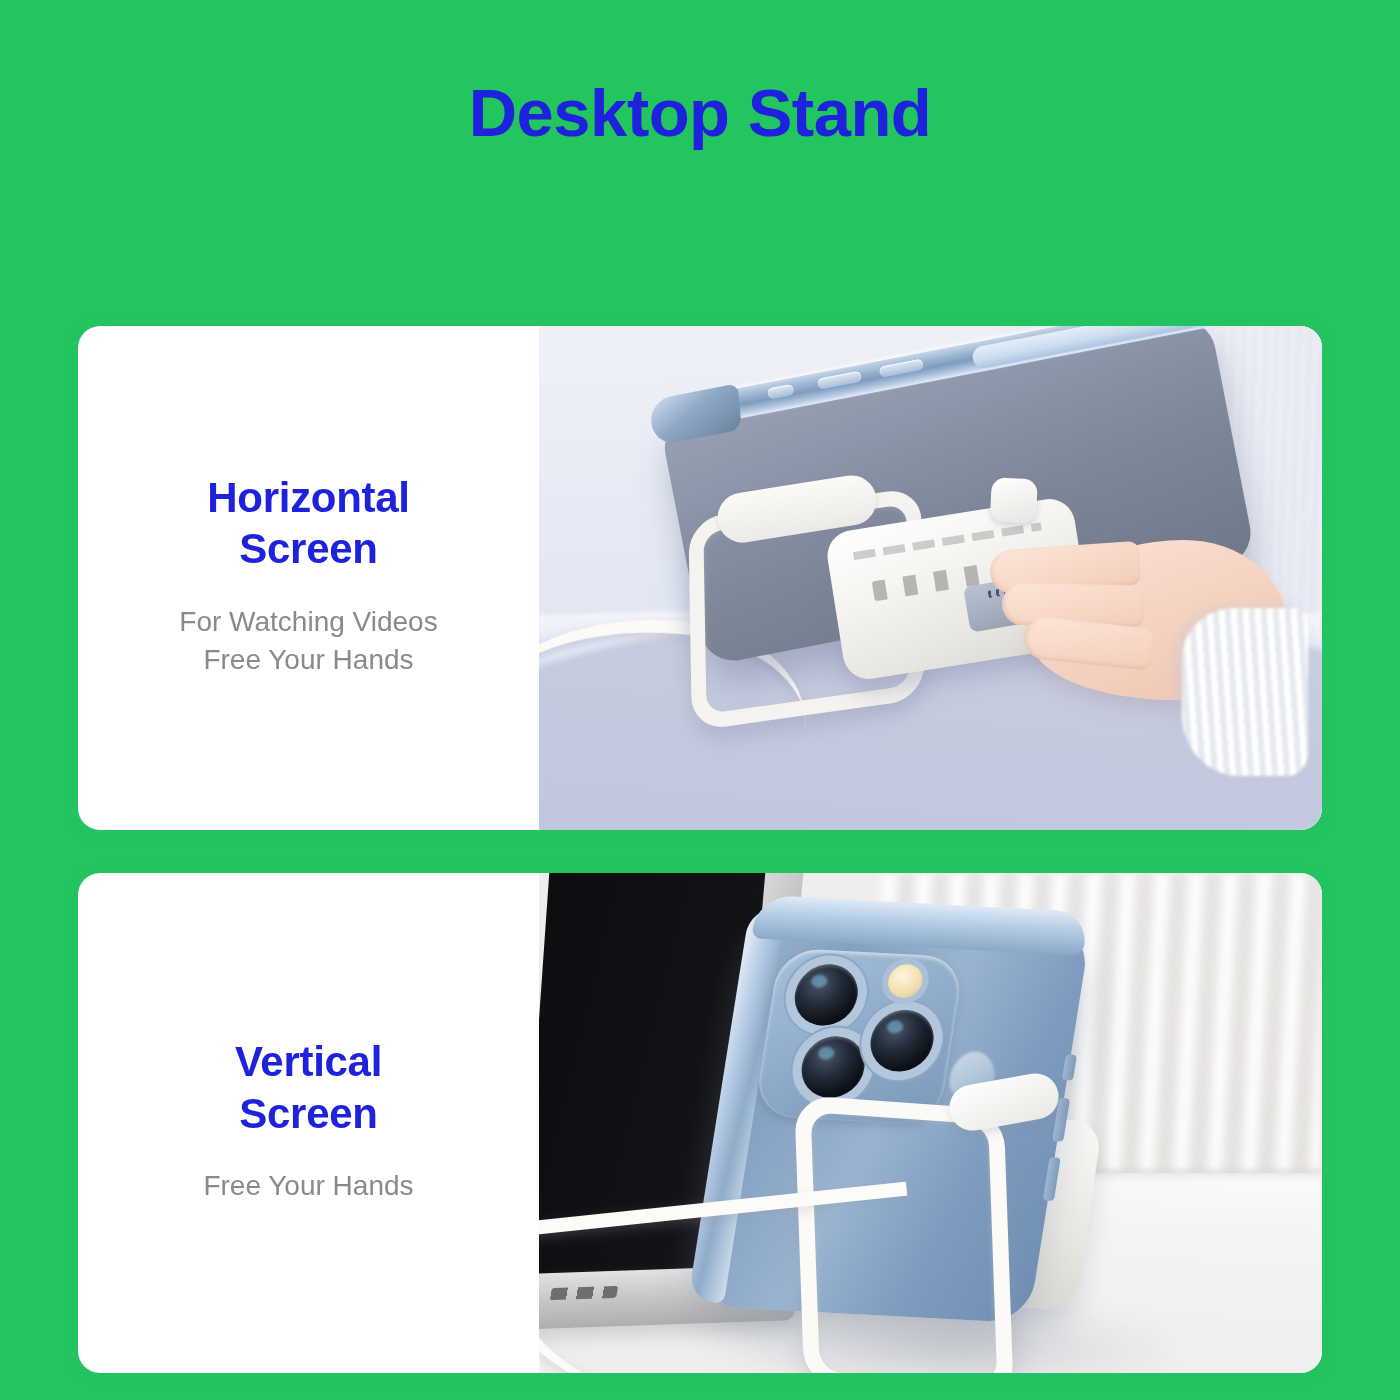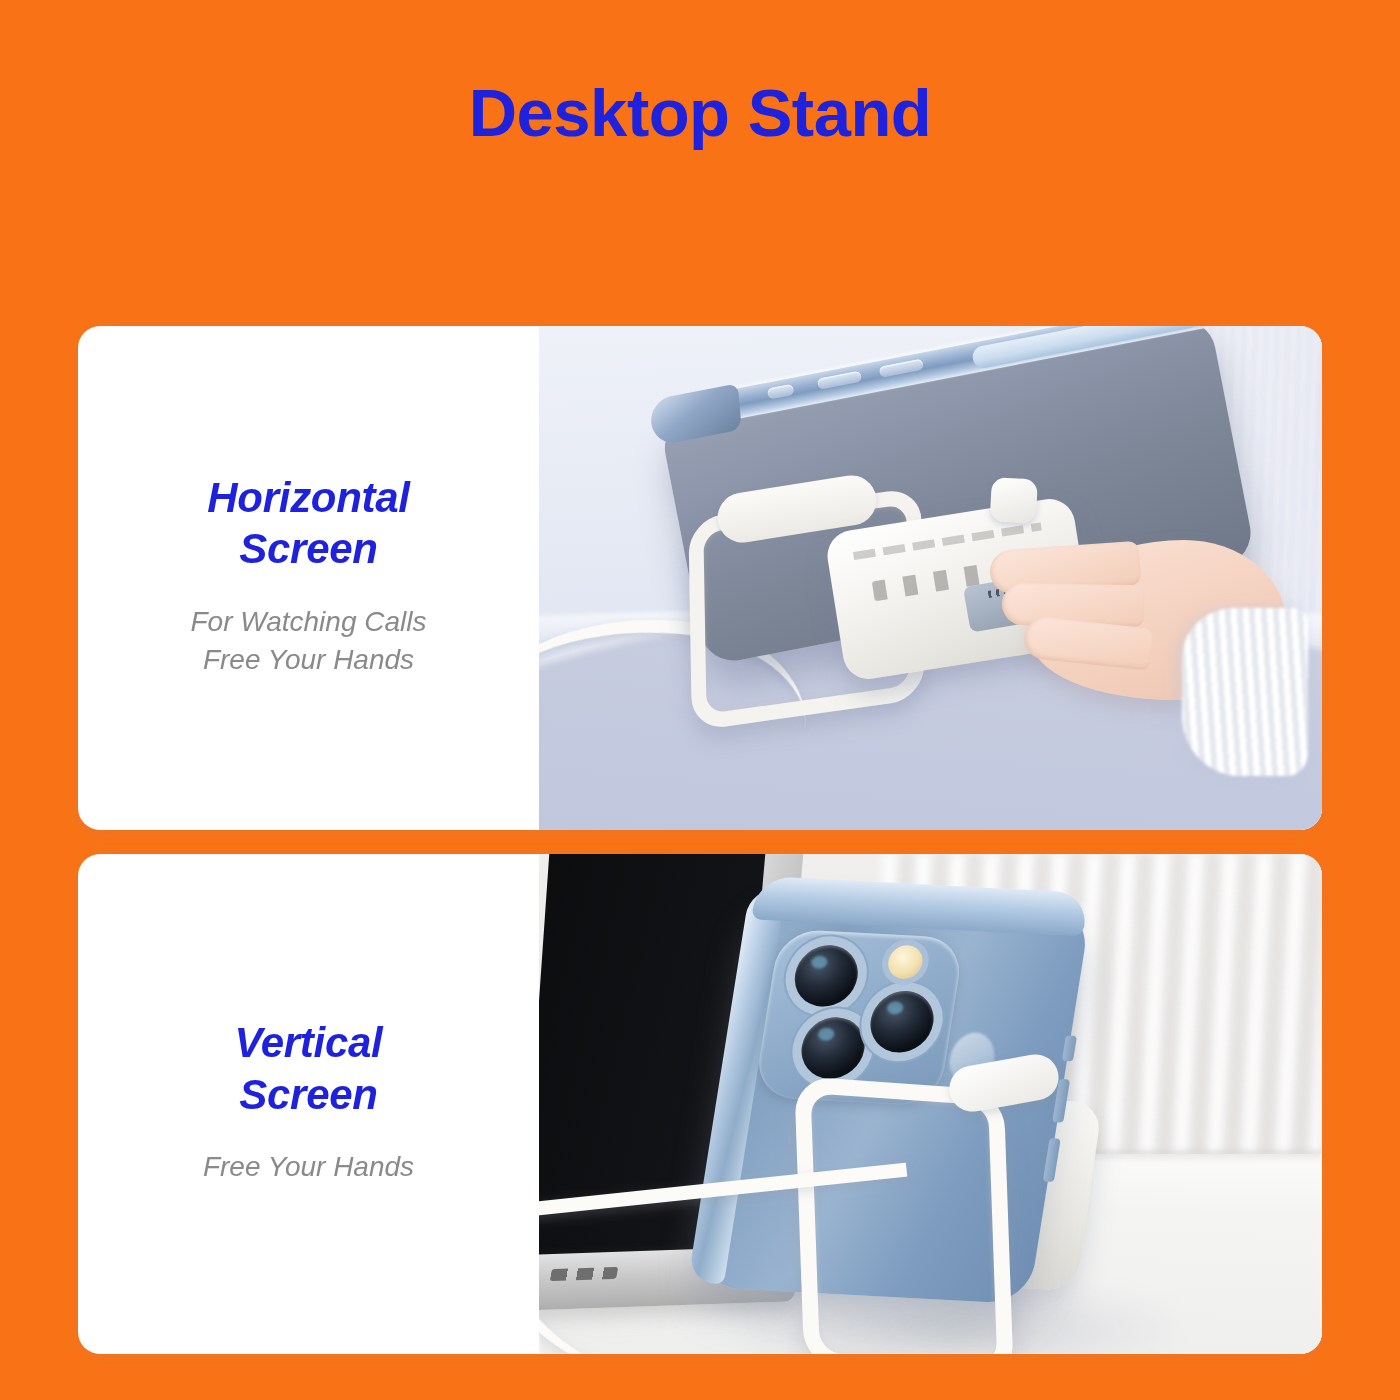--- a/index.html
+++ b/index.html
@@ -4,21 +4,21 @@
 <style>
   * { margin:0; padding:0; box-sizing:border-box; }
 
   html, body {
     width:1400px; height:1400px;
     background:#eef2fc;
     font-family:"Liberation Sans", sans-serif;
     overflow:hidden;
   }
 
-  .page { position:relative; width:1400px; height:1400px; background:#f97316; }
+  .page { position:relative; width:1400px; height:1400px; background:#22c55e; }
 
   
   .header {
     position:absolute; top:0; left:0; width:1400px; height:300px;
     display:flex; flex-direction:column;
     align-items:center; justify-content:flex-start;
     padding-top:74px;
   }
   .title-line {
     color:#1f22dd;
@@ -34,28 +34,27 @@
   .card {
     position:absolute;
     left:78px; width:1244px;
     background:#ffffff;
     border-radius:22px;
     box-shadow:0 2px 14px rgba(120,135,190,0.10);
     overflow:hidden;
     display:flex;
   }
   .card-1 { top:326px; height:504px; }
-  .card-2 { top:854px; height:500px; }
+  .card-2 { top:873px; height:500px; }
 
   .card-text {
     width:461px; flex:0 0 461px;
     display:flex; flex-direction:column;
     align-items:center; justify-content:center;
     padding-bottom:4px;
-    font-style:italic;
   }
   .card-heading {
     color:#1f22dd;
     font-size:42px;
     font-weight:bold;
     line-height:1.22;
     text-align:center;
     letter-spacing:-0.3px;
   }
   .card-sub {
@@ -435,21 +434,21 @@
   </div>
 
   <div class="card card-1">
 
     <div class="card-text">
       <div class="card-heading">
         <div>Horizontal</div>
         <div>Screen</div>
       </div>
       <div class="card-sub">
-        <div>For Watching Calls</div>
+        <div>For Watching Videos</div>
         <div>Free Your Hands</div>
       </div>
     </div>
 
     <div class="card-photo p1">
       <div class="p1-wall"></div>
       <div class="p1-shadowbody"></div>
       <div class="p1-person"></div>
       <div class="p1-person-ribs"></div>
       <div class="p1-table"></div>

